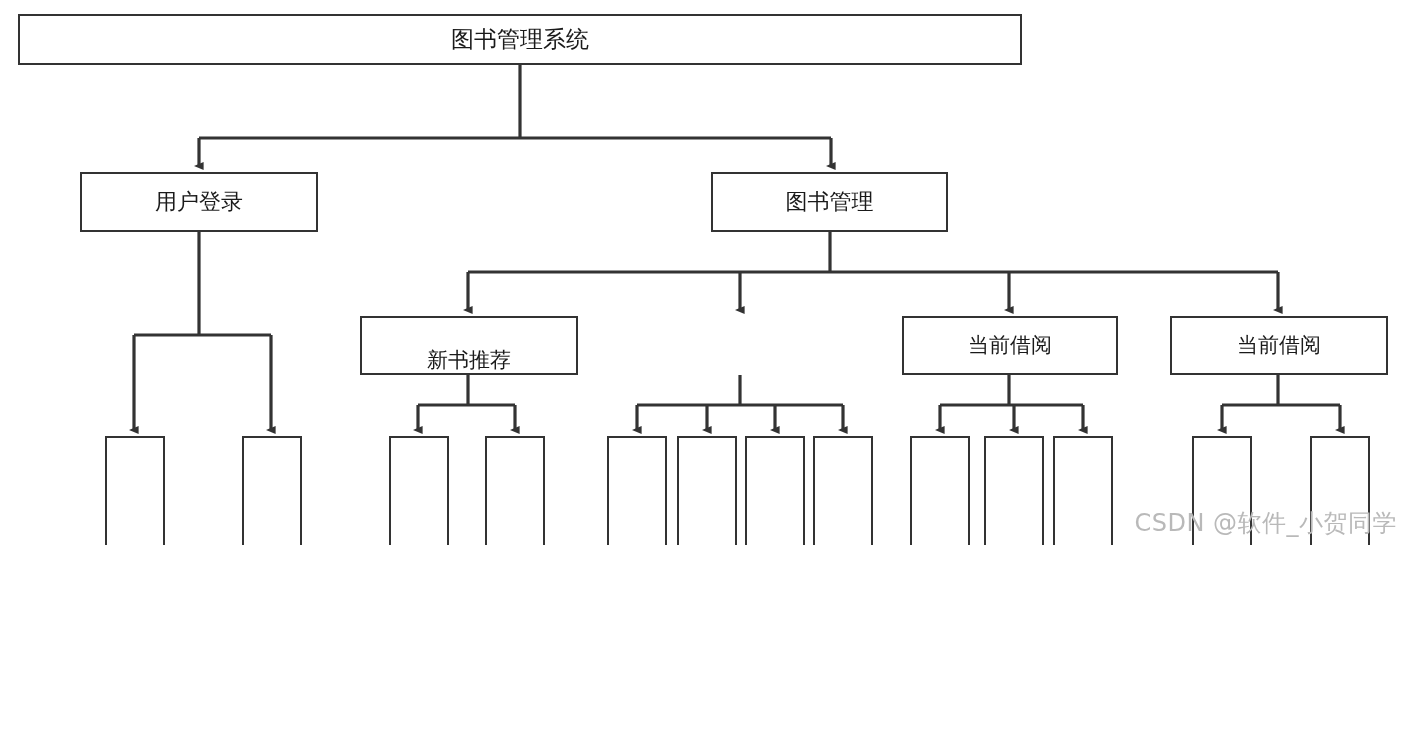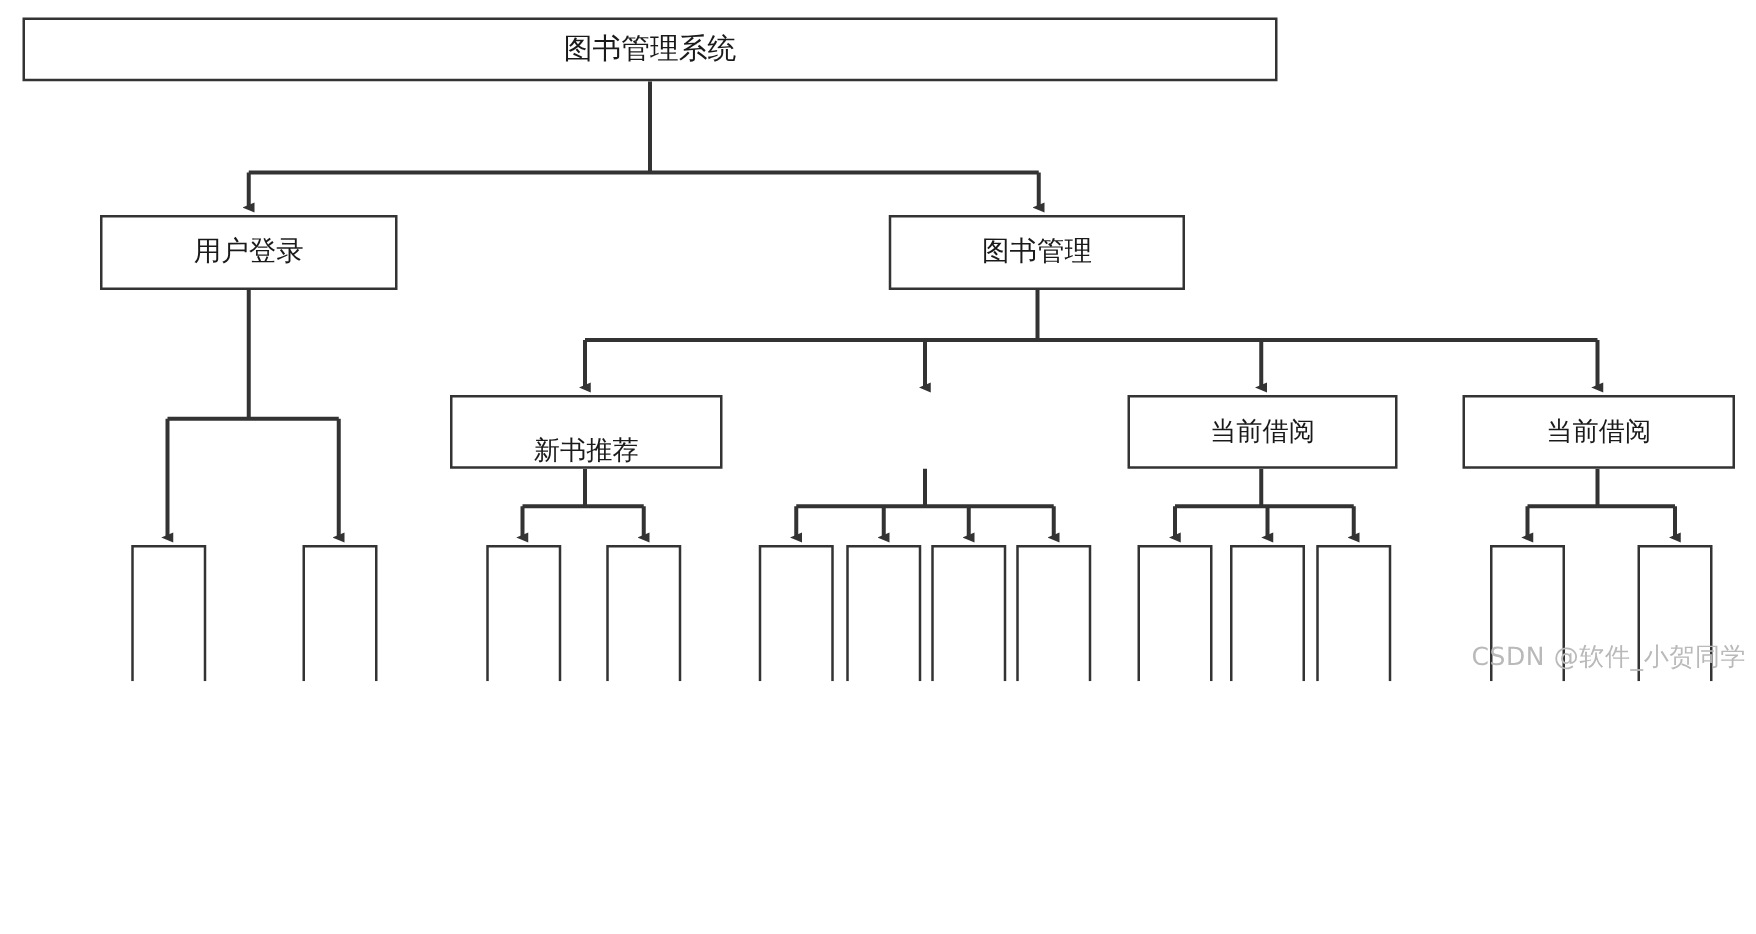--- a/index.html
+++ b/index.html
@@ -59,21 +59,21 @@
     display: block;
   }
   .hlabel {
     display: block;
     white-space: nowrap;
   }
   #watermark {
     position: absolute;
     right: 8px;
     bottom: 6px;
-    font-size: 20px;
+    font-size: 24px;
     color: #b9b9b9;
     letter-spacing: 0.5px;
     white-space: nowrap;
     font-family: "DejaVu Sans", "Liberation Sans", sans-serif;
   }
 </style>
 </head>
 <body>
 
 <div id="diagram-root">

